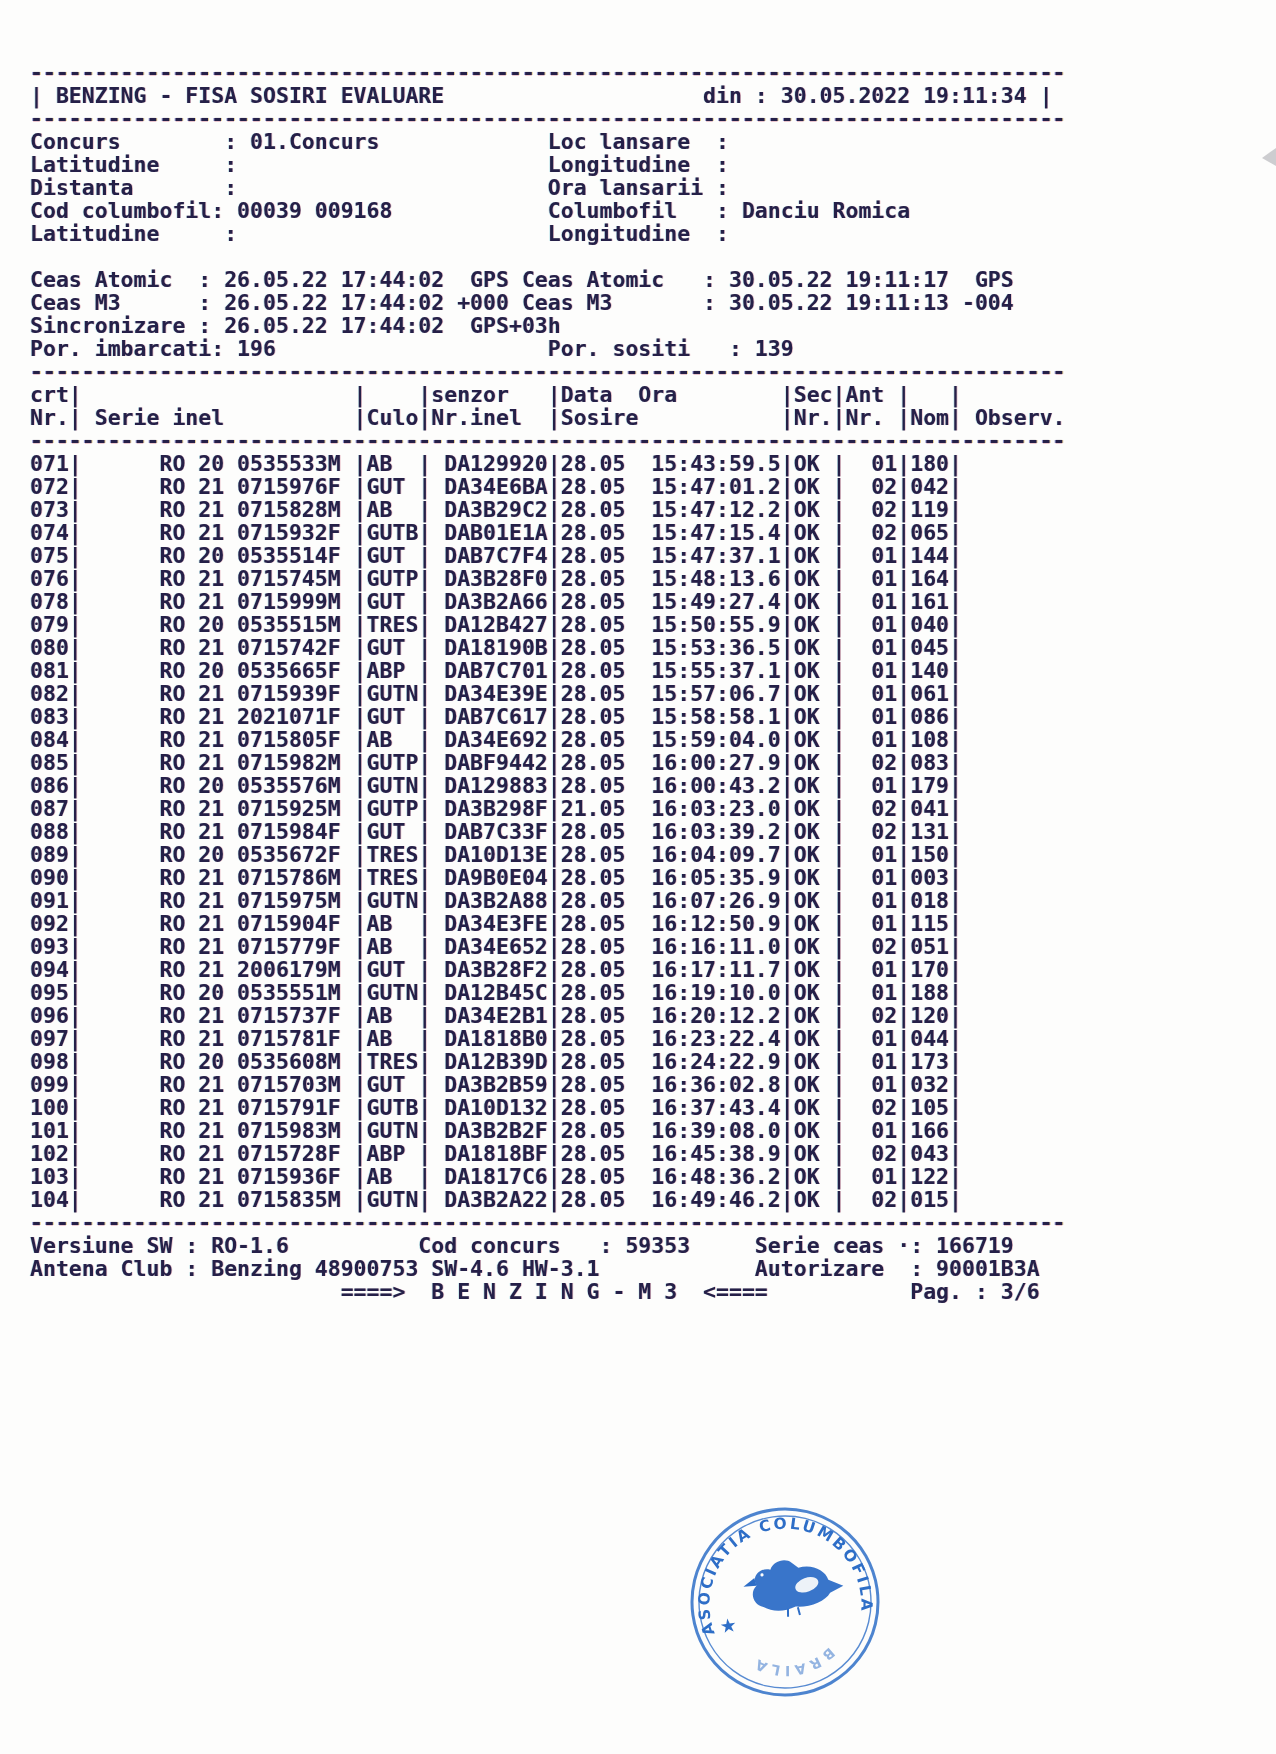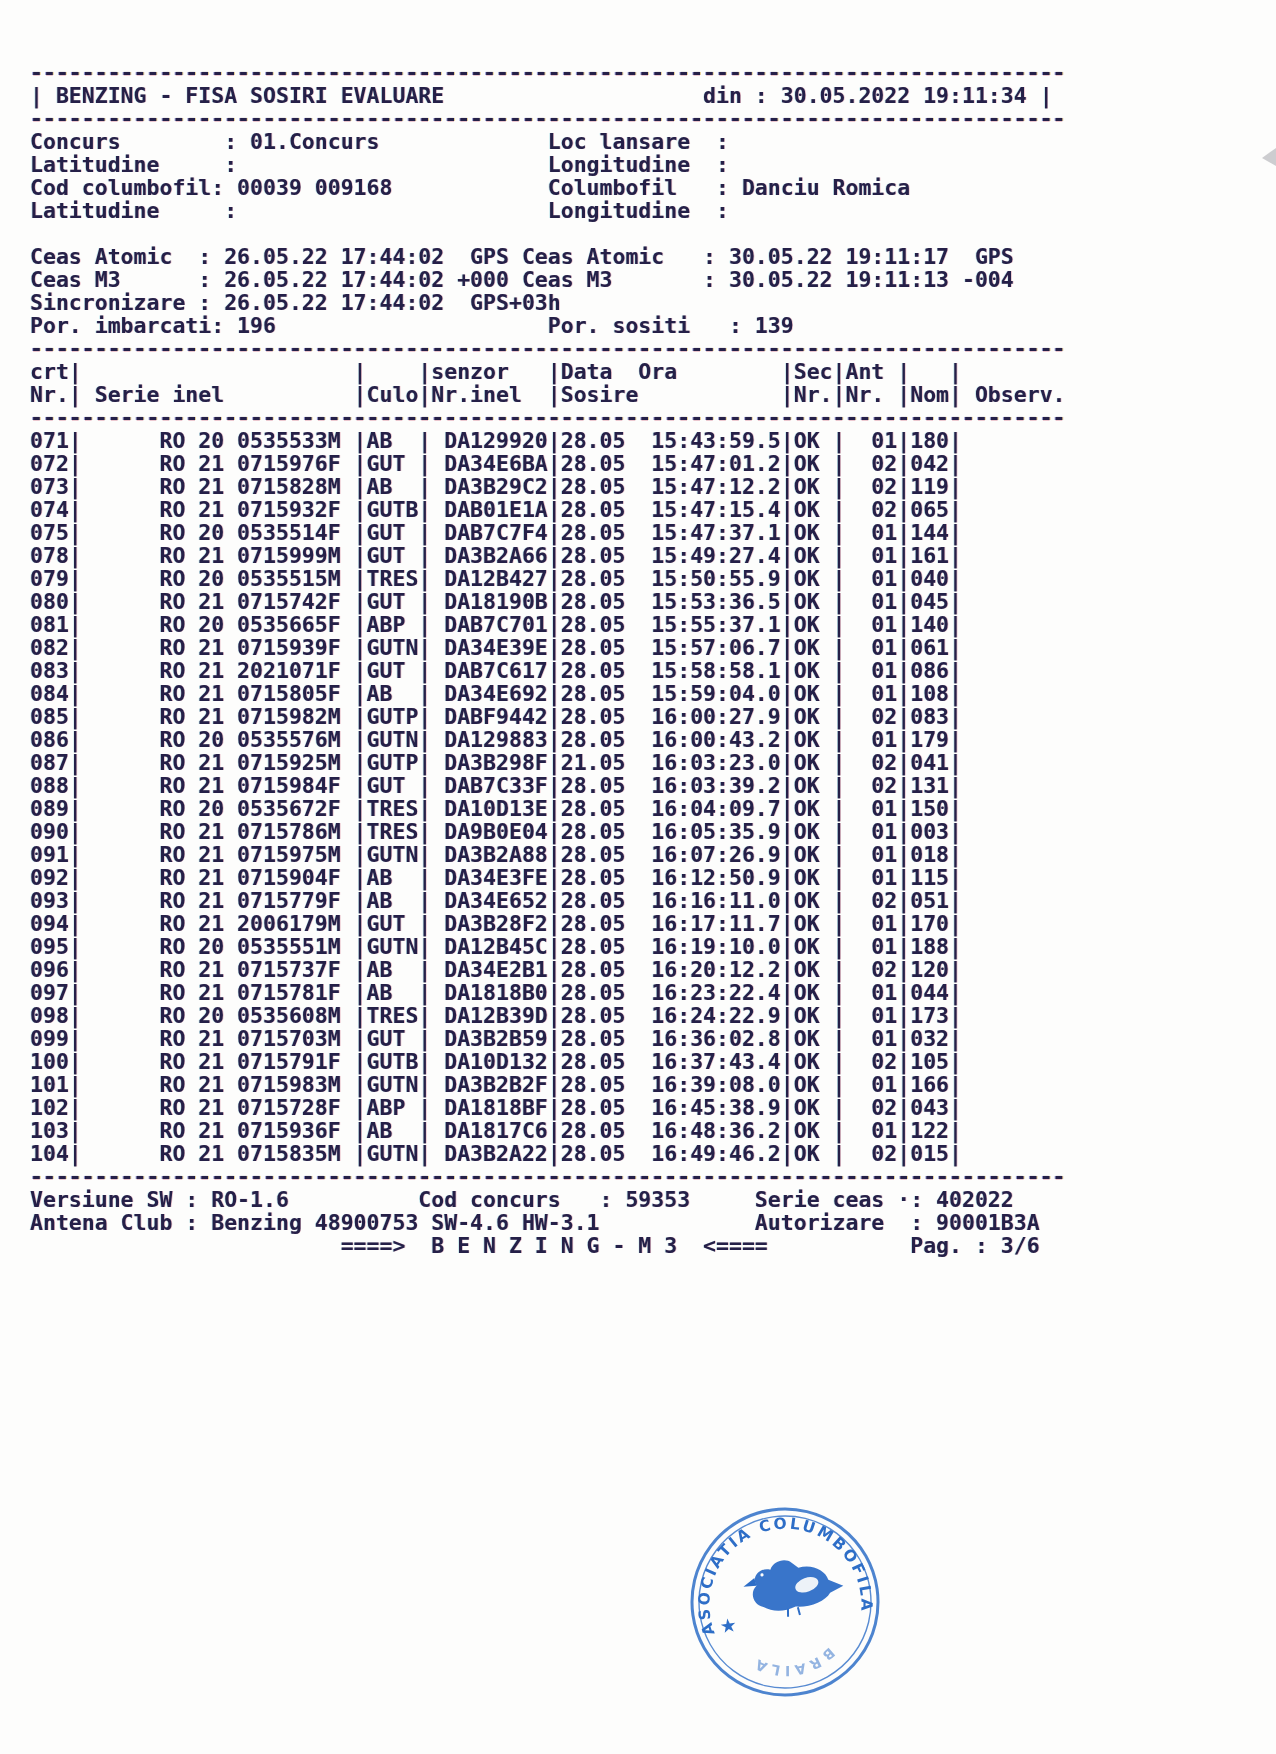--- a/index.html
+++ b/index.html
@@ -28,36 +28,38 @@
 </head>
 <body>
 
 <div class="page">
   <div class="doc" id="doc">
       <div class="ln dash">--------------------------------------------------------------------------------</div>
       <div class="ln">| BENZING - FISA SOSIRI EVALUARE                    din : 30.05.2022 19:11:34 |</div>
       <div class="ln dash">--------------------------------------------------------------------------------</div>
       <div class="ln">Concurs        : 01.Concurs             Loc lansare  :</div>
       <div class="ln">Latitudine     :                        Longitudine  :</div>
+      <div class="ln">Distanta       :                        Ora lansarii :</div>
       <div class="ln">Cod columbofil: 00039 009168            Columbofil   : Danciu Romica</div>
       <div class="ln">Latitudine     :                        Longitudine  :</div>
       <div class="ln"></div>
       <div class="ln">Ceas Atomic  : 26.05.22 17:44:02  GPS Ceas Atomic   : 30.05.22 19:11:17  GPS</div>
       <div class="ln">Ceas M3      : 26.05.22 17:44:02 +000 Ceas M3       : 30.05.22 19:11:13 -004</div>
       <div class="ln">Sincronizare : 26.05.22 17:44:02  GPS+03h</div>
       <div class="ln">Por. imbarcati: 196                     Por. sositi   : 139</div>
       <div class="ln dash">--------------------------------------------------------------------------------</div>
       <div class="ln">crt|                     |    |senzor   |Data  Ora        |Sec|Ant |   |        </div>
       <div class="ln">Nr.| Serie inel          |Culo|Nr.inel  |Sosire           |Nr.|Nr. |Nom| Observ.</div>
       <div class="ln dash">--------------------------------------------------------------------------------</div>
       <div class="ln">071|      RO 20 0535533M |AB  | DA129920|28.05  15:43:59.5|OK |  01|180|</div>
       <div class="ln">072|      RO 21 0715976F |GUT | DA34E6BA|28.05  15:47:01.2|OK |  02|042|</div>
       <div class="ln">073|      RO 21 0715828M |AB  | DA3B29C2|28.05  15:47:12.2|OK |  02|119|</div>
       <div class="ln">074|      RO 21 0715932F |GUTB| DAB01E1A|28.05  15:47:15.4|OK |  02|065|</div>
       <div class="ln">075|      RO 20 0535514F |GUT | DAB7C7F4|28.05  15:47:37.1|OK |  01|144|</div>
+      <div class="ln">076|      RO 21 0715745M |GUTP| DA3B28F0|28.05  15:48:13.6|OK |  01|164|</div>
       <div class="ln">078|      RO 21 0715999M |GUT | DA3B2A66|28.05  15:49:27.4|OK |  01|161|</div>
       <div class="ln">079|      RO 20 0535515M |TRES| DA12B427|28.05  15:50:55.9|OK |  01|040|</div>
       <div class="ln">080|      RO 21 0715742F |GUT | DA18190B|28.05  15:53:36.5|OK |  01|045|</div>
       <div class="ln">081|      RO 20 0535665F |ABP | DAB7C701|28.05  15:55:37.1|OK |  01|140|</div>
       <div class="ln">082|      RO 21 0715939F |GUTN| DA34E39E|28.05  15:57:06.7|OK |  01|061|</div>
       <div class="ln">083|      RO 21 2021071F |GUT | DAB7C617|28.05  15:58:58.1|OK |  01|086|</div>
       <div class="ln">084|      RO 21 0715805F |AB  | DA34E692|28.05  15:59:04.0|OK |  01|108|</div>
       <div class="ln">085|      RO 21 0715982M |GUTP| DABF9442|28.05  16:00:27.9|OK |  02|083|</div>
       <div class="ln">086|      RO 20 0535576M |GUTN| DA129883|28.05  16:00:43.2|OK |  01|179|</div>
       <div class="ln">087|      RO 21 0715925M |GUTP| DA3B298F|21.05  16:03:23.0|OK |  02|041|</div>
@@ -72,21 +74,21 @@
       <div class="ln">096|      RO 21 0715737F |AB  | DA34E2B1|28.05  16:20:12.2|OK |  02|120|</div>
       <div class="ln">097|      RO 21 0715781F |AB  | DA1818B0|28.05  16:23:22.4|OK |  01|044|</div>
       <div class="ln">098|      RO 20 0535608M |TRES| DA12B39D|28.05  16:24:22.9|OK |  01|173|</div>
       <div class="ln">099|      RO 21 0715703M |GUT | DA3B2B59|28.05  16:36:02.8|OK |  01|032|</div>
       <div class="ln">100|      RO 21 0715791F |GUTB| DA10D132|28.05  16:37:43.4|OK |  02|105|</div>
       <div class="ln">101|      RO 21 0715983M |GUTN| DA3B2B2F|28.05  16:39:08.0|OK |  01|166|</div>
       <div class="ln">102|      RO 21 0715728F |ABP | DA1818BF|28.05  16:45:38.9|OK |  02|043|</div>
       <div class="ln">103|      RO 21 0715936F |AB  | DA1817C6|28.05  16:48:36.2|OK |  01|122|</div>
       <div class="ln">104|      RO 21 0715835M |GUTN| DA3B2A22|28.05  16:49:46.2|OK |  02|015|</div>
       <div class="ln dash">--------------------------------------------------------------------------------</div>
-      <div class="ln">Versiune SW : RO-1.6          Cod concurs   : 59353     Serie ceas ·: 402022</div>
+      <div class="ln">Versiune SW : RO-1.6          Cod concurs   : 59353     Serie ceas ·: 166719</div>
       <div class="ln">Antena Club : Benzing 48900753 SW-4.6 HW-3.1            Autorizare  : 90001B3A</div>
       <div class="ln">                        ====&gt;  B E N Z I N G - M 3  &lt;====           Pag. : 3/6</div>
     </div>
 
   <svg class="stamp" width="204" height="212" viewBox="-102 -106 204 212">
     <g transform="rotate(-8)" fill="none" stroke="#2e6ec7">
       <circle cx="0" cy="0" r="93" stroke-width="3" opacity="0.85"></circle>
       <circle cx="0" cy="0" r="86" stroke-width="1.4" opacity="0.8"></circle>
       <defs>
         <path id="arcTop" d="M -74 20 A 76 76 0 1 1 74 20"></path>

